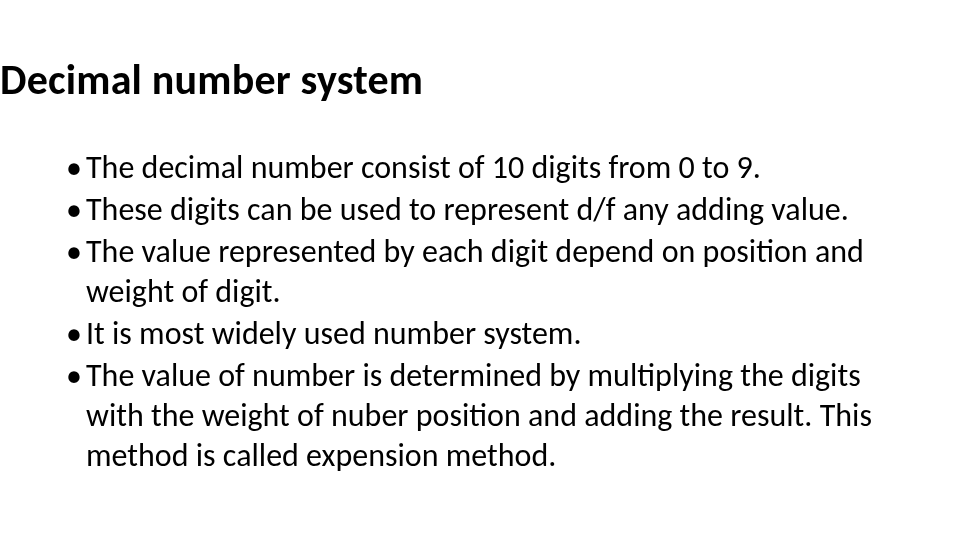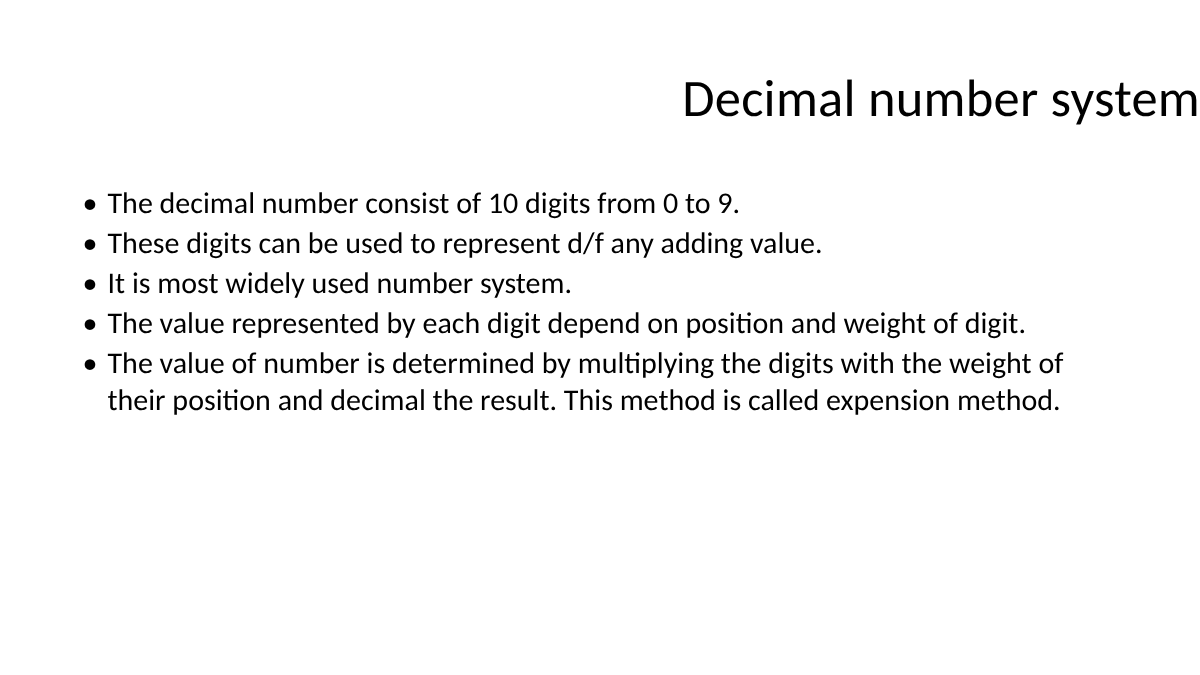--- a/index.html
+++ b/index.html
@@ -15,31 +15,31 @@
     width: 960px;
     height: 540px;
     position: relative;
     box-sizing: border-box;
   }
   .title {
     position: absolute;
     top: 54px;
     left: 0;
     width: 100%;
-    text-align: right;
+    text-align: left;
     font-size: 42px;
-    font-weight: 400;
+    font-weight: 700;
     letter-spacing: 0.2px;
   }
   .body {
     position: absolute;
     top: 148px;
     left: 66px;
     right: 60px;
-    font-size: 24px;
+    font-size: 32px;
     line-height: 1.25;
   }
   .body ul {
     list-style: none;
     margin: 0;
     padding: 0;
   }
   .body li {
     position: relative;
     padding-left: 20px;
@@ -54,18 +54,18 @@
 </style>
 </head>
 <body>
 
 <div class="slide">
   <div class="title">Decimal number system</div>
   <div class="body">
     <ul>
       <li>The decimal number consist of 10 digits from 0 to 9.</li>
       <li>These digits can be used to represent d/f any adding value.</li>
+      <li>The value represented by each digit depend on position and weight of digit.</li>
       <li>It is most widely used number system.</li>
-      <li>The value represented by each digit depend on position and weight of digit.</li>
-      <li>The value of number is determined by multiplying the digits with the weight of their position and decimal the result. This method is called expension method.</li>
+      <li>The value of number is determined by multiplying the digits with the weight of nuber position and adding the result. This method is called expension method.</li>
     </ul>
   </div>
 </div>
 
 </body></html>

